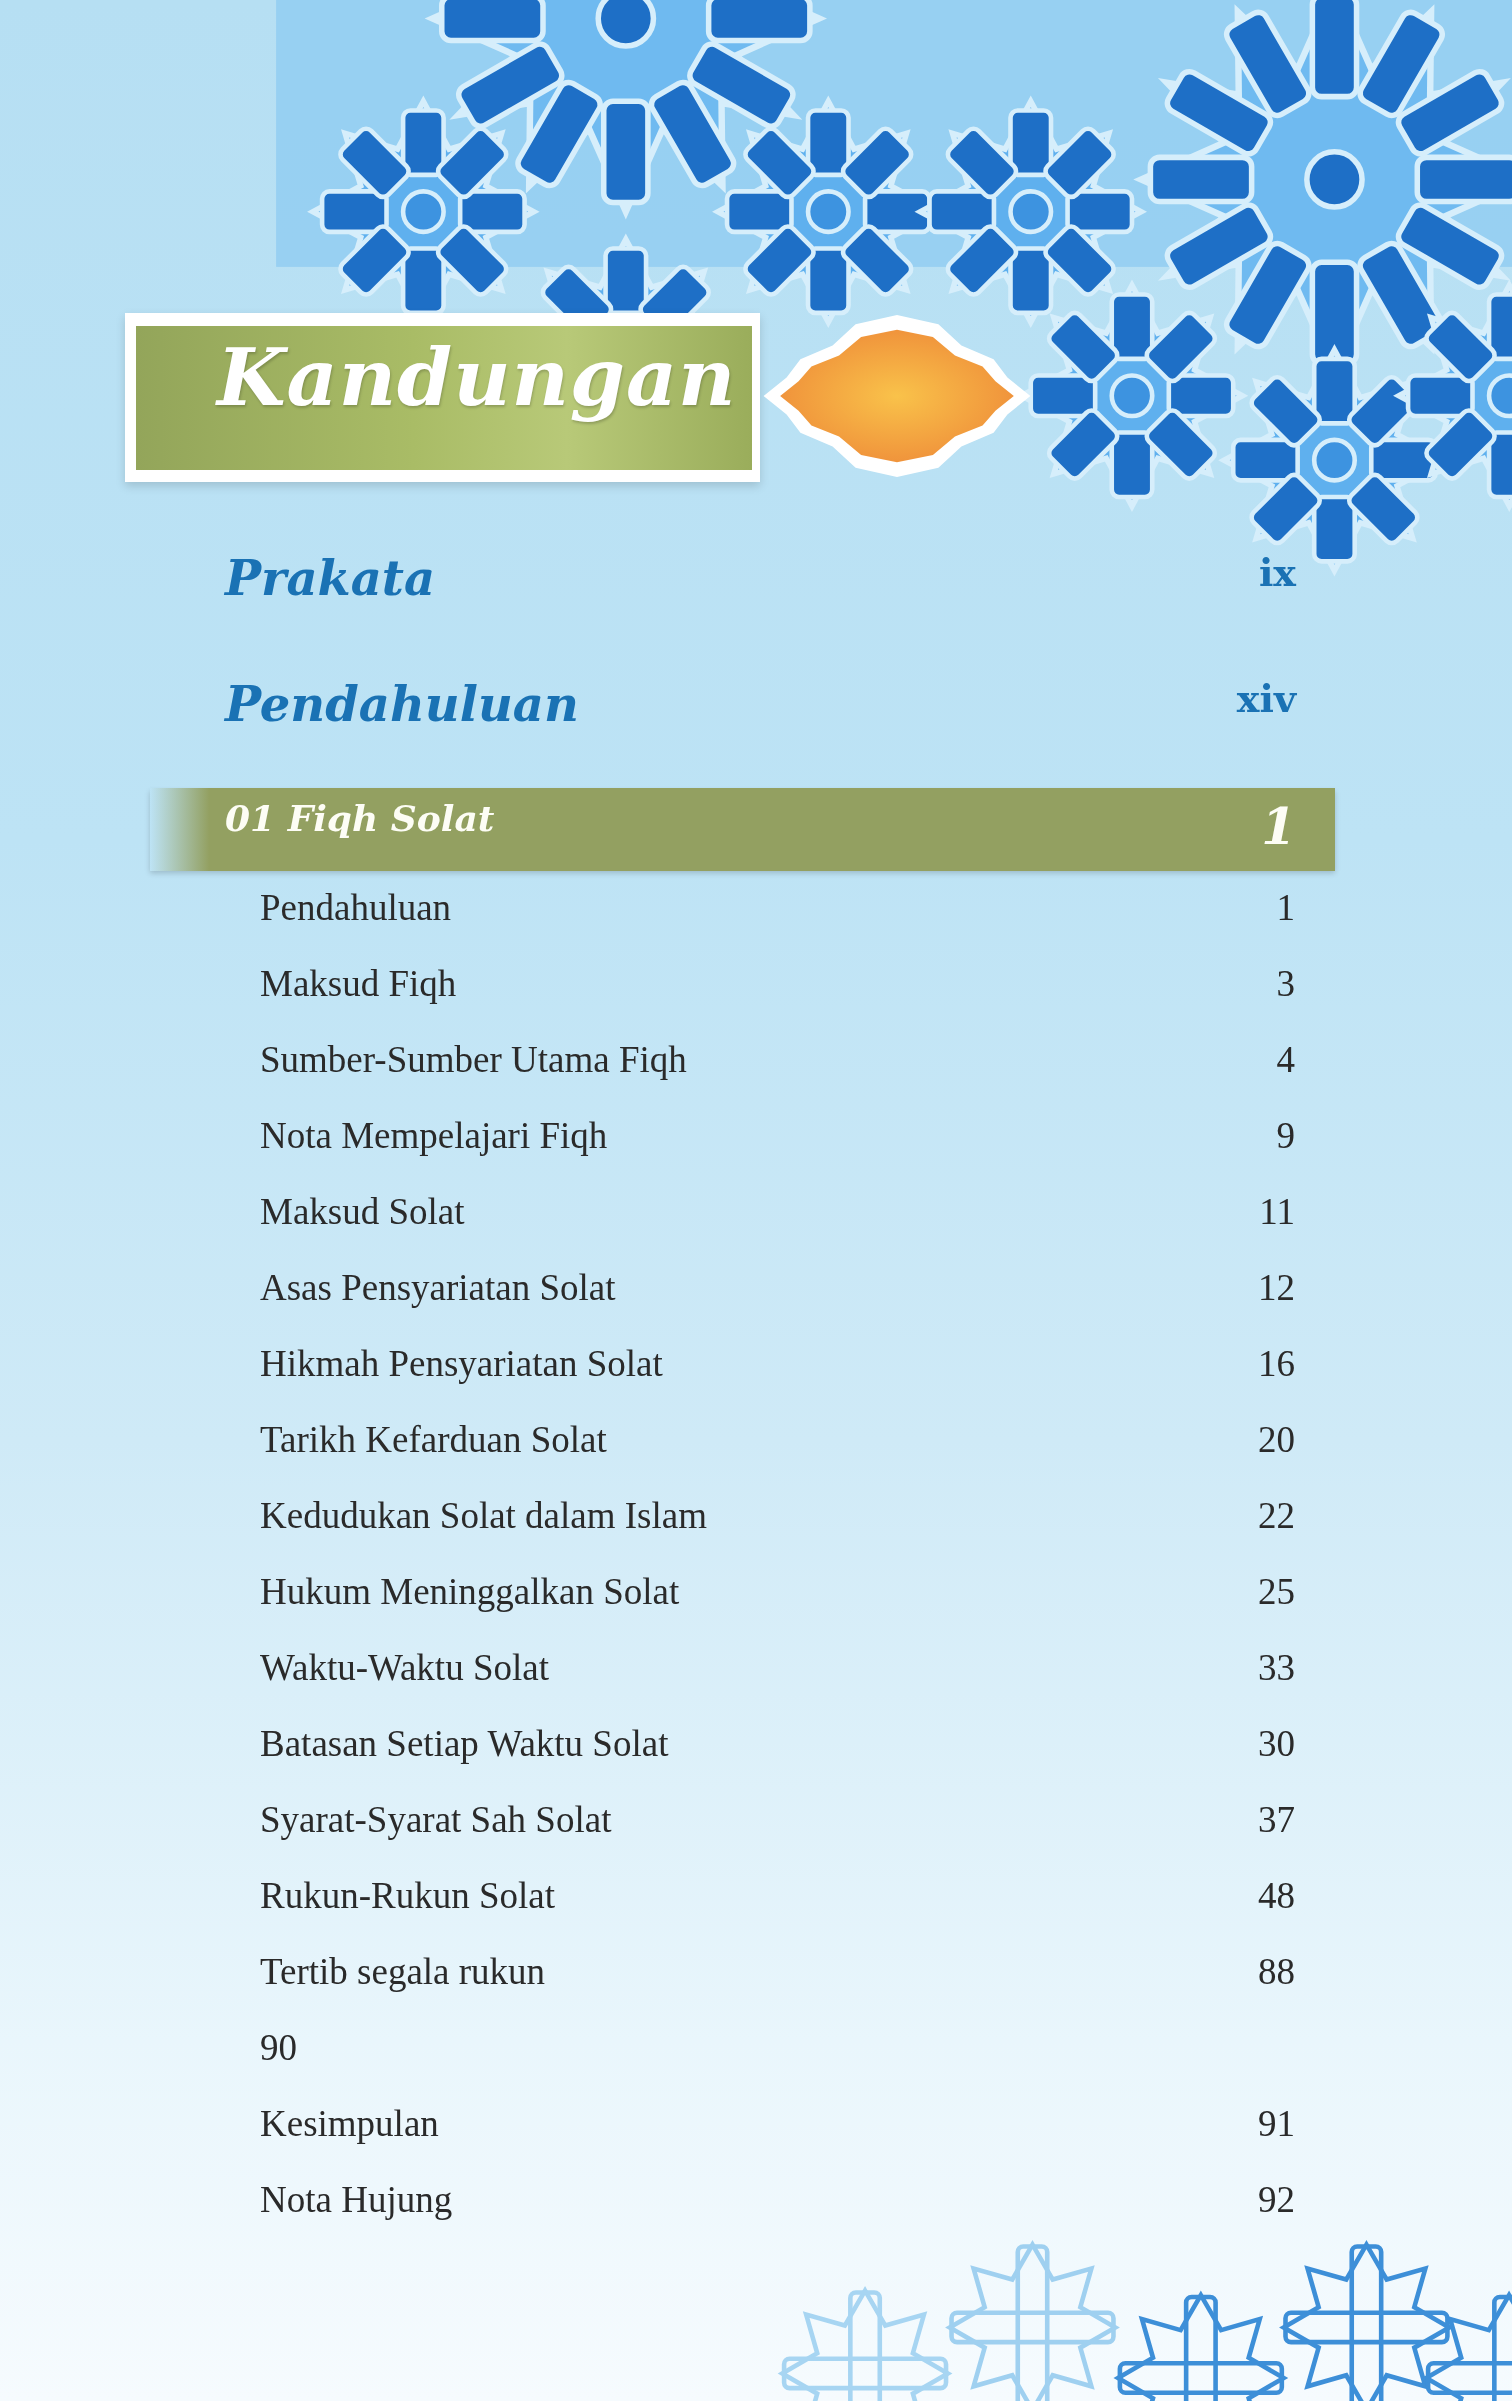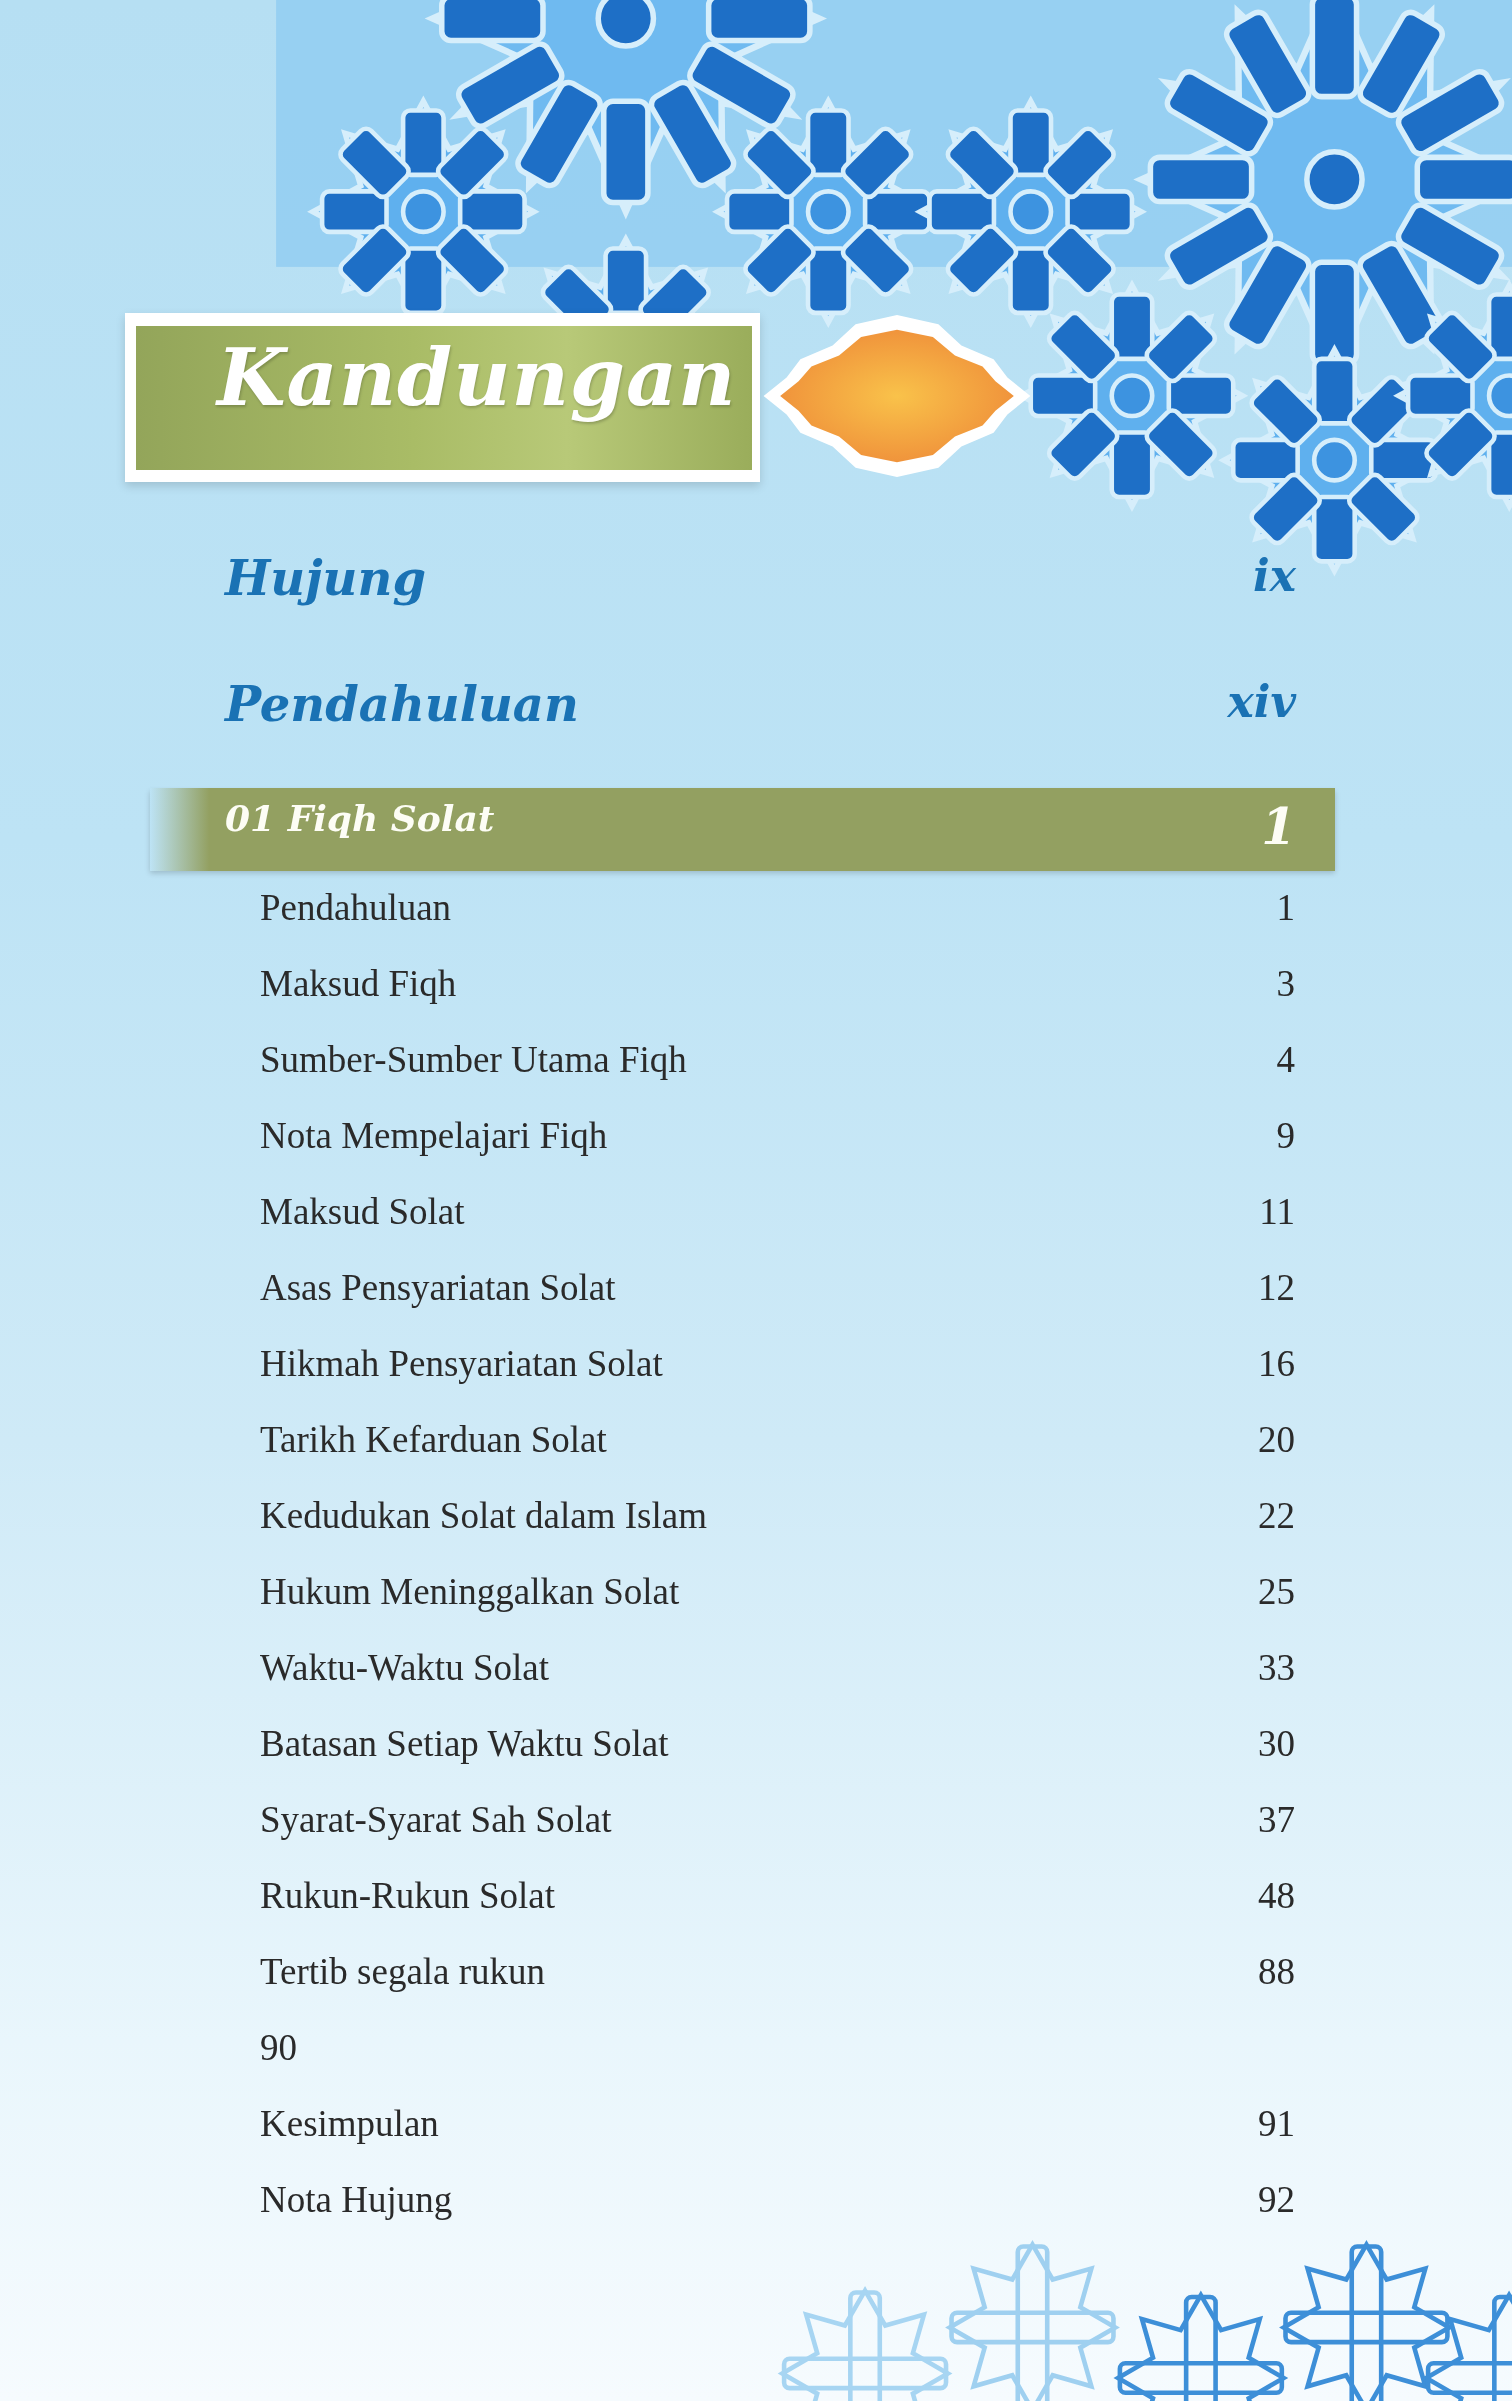--- a/index.html
+++ b/index.html
@@ -10,22 +10,22 @@
   .pattern-bottom { position:absolute; left:0; bottom:0; width:1513px; height:184px; }
   .banner { position:absolute; left:125px; top:313px; width:648px; height:169px; }
   .banner-rect { position:absolute; left:0; top:0; width:635px; height:169px; background:#fff; box-shadow:0 3.7px 9.2px rgba(0,0,0,0.15); }
   .banner-inner { position:absolute; left:11px; top:13px; width:616px; height:144px;
     background: linear-gradient(90deg, #93a55a 0%, #a9bc66 45%, #b8c978 70%, #9aad5b 100%); }
   .banner-title { position:absolute; left:92px; top:18.4px; font-family:"DejaVu Serif", serif; font-style:italic; font-weight:bold;
     font-size:79px; color:#fff; letter-spacing:0.9px; text-shadow:0.9px 1.8px 2.8px rgba(0,0,0,0.2); }
   .medallion { position:absolute; left:745px; top:304px; width:304px; height:184px; }
   .front-entry { position:absolute; left:225px; font-family:"DejaVu Serif", serif; font-style:italic; font-weight:bold;
     font-size:48px; color:#1a72b4; }
-  .front-page { position:absolute; right:217px; font-family:"DejaVu Serif", serif; font-style:italic; font-weight:bold;
-    font-size:44px; color:#1a72b4; }
+  .front-page { position:absolute; right:217px; font-family:"DejaVu Serif", serif; font-weight:bold;
+    font-size:38px; color:#1a72b4; }
   .chapter-bar { position:absolute; left:150px; top:788px; width:1185px; height:83px;
     background: linear-gradient(90deg, rgba(145,160,95,0) 0%, #93a061 5%, #93a061 100%);
     box-shadow: 0 2.8px 5.5px rgba(0,0,0,0.18); }
   .chapter-title { position:absolute; left:75px; top:9.2px; font-family:"DejaVu Serif", serif; font-style:italic; font-weight:bold;
     font-size:36px; color:#fdfdf5; }
   .chapter-page { position:absolute; right:39px; top:9.2px; font-family:"DejaVu Serif", serif; font-style:italic; font-weight:bold;
     font-size:50px; color:#fdfdf5; }
   .toc { position:absolute; left:260px; top:886px; width:1035px; }
   .toc-row { display:flex; justify-content:space-between; align-items:baseline; height:76px;
     font-size:37px; color:#2a2a2a; }
@@ -90,21 +90,21 @@
   <defs>
     <radialGradient id="og" cx="50%" cy="50%" r="55%">
       <stop offset="0%" stop-color="#f9c24a"></stop>
       <stop offset="100%" stop-color="#ef8f3a"></stop>
     </radialGradient>
   </defs>
   <path d="M20,100 L45,80 L60,60 L95,45 L120,22 L165,12 L210,22 L235,45 L270,60 L285,80 L310,100 L285,120 L270,140 L235,155 L210,178 L165,188 L120,178 L95,155 L60,140 L45,120 Z" fill="#ffffff"></path>
   <path d="M38,100 L58,84 L72,68 L102,56 L126,36 L165,28 L204,36 L228,56 L258,68 L272,84 L292,100 L272,116 L258,132 L228,144 L204,164 L165,172 L126,164 L102,144 L72,132 L58,116 Z" fill="url(#og)"></path>
 </svg>
 
-<div class="front-entry" style="top:550px;">Hujung</div>
+<div class="front-entry" style="top:550px;">Prakata</div>
 <div class="front-page" style="top:550px;">ix</div>
 <div class="front-entry" style="top:676px;">Pendahuluan</div>
 <div class="front-page" style="top:676px;">xiv</div>
 
 <div class="chapter-bar">
   <div class="chapter-title">01 Fiqh Solat</div>
   <div class="chapter-page">1</div>
 </div>
 
 <div class="toc">

